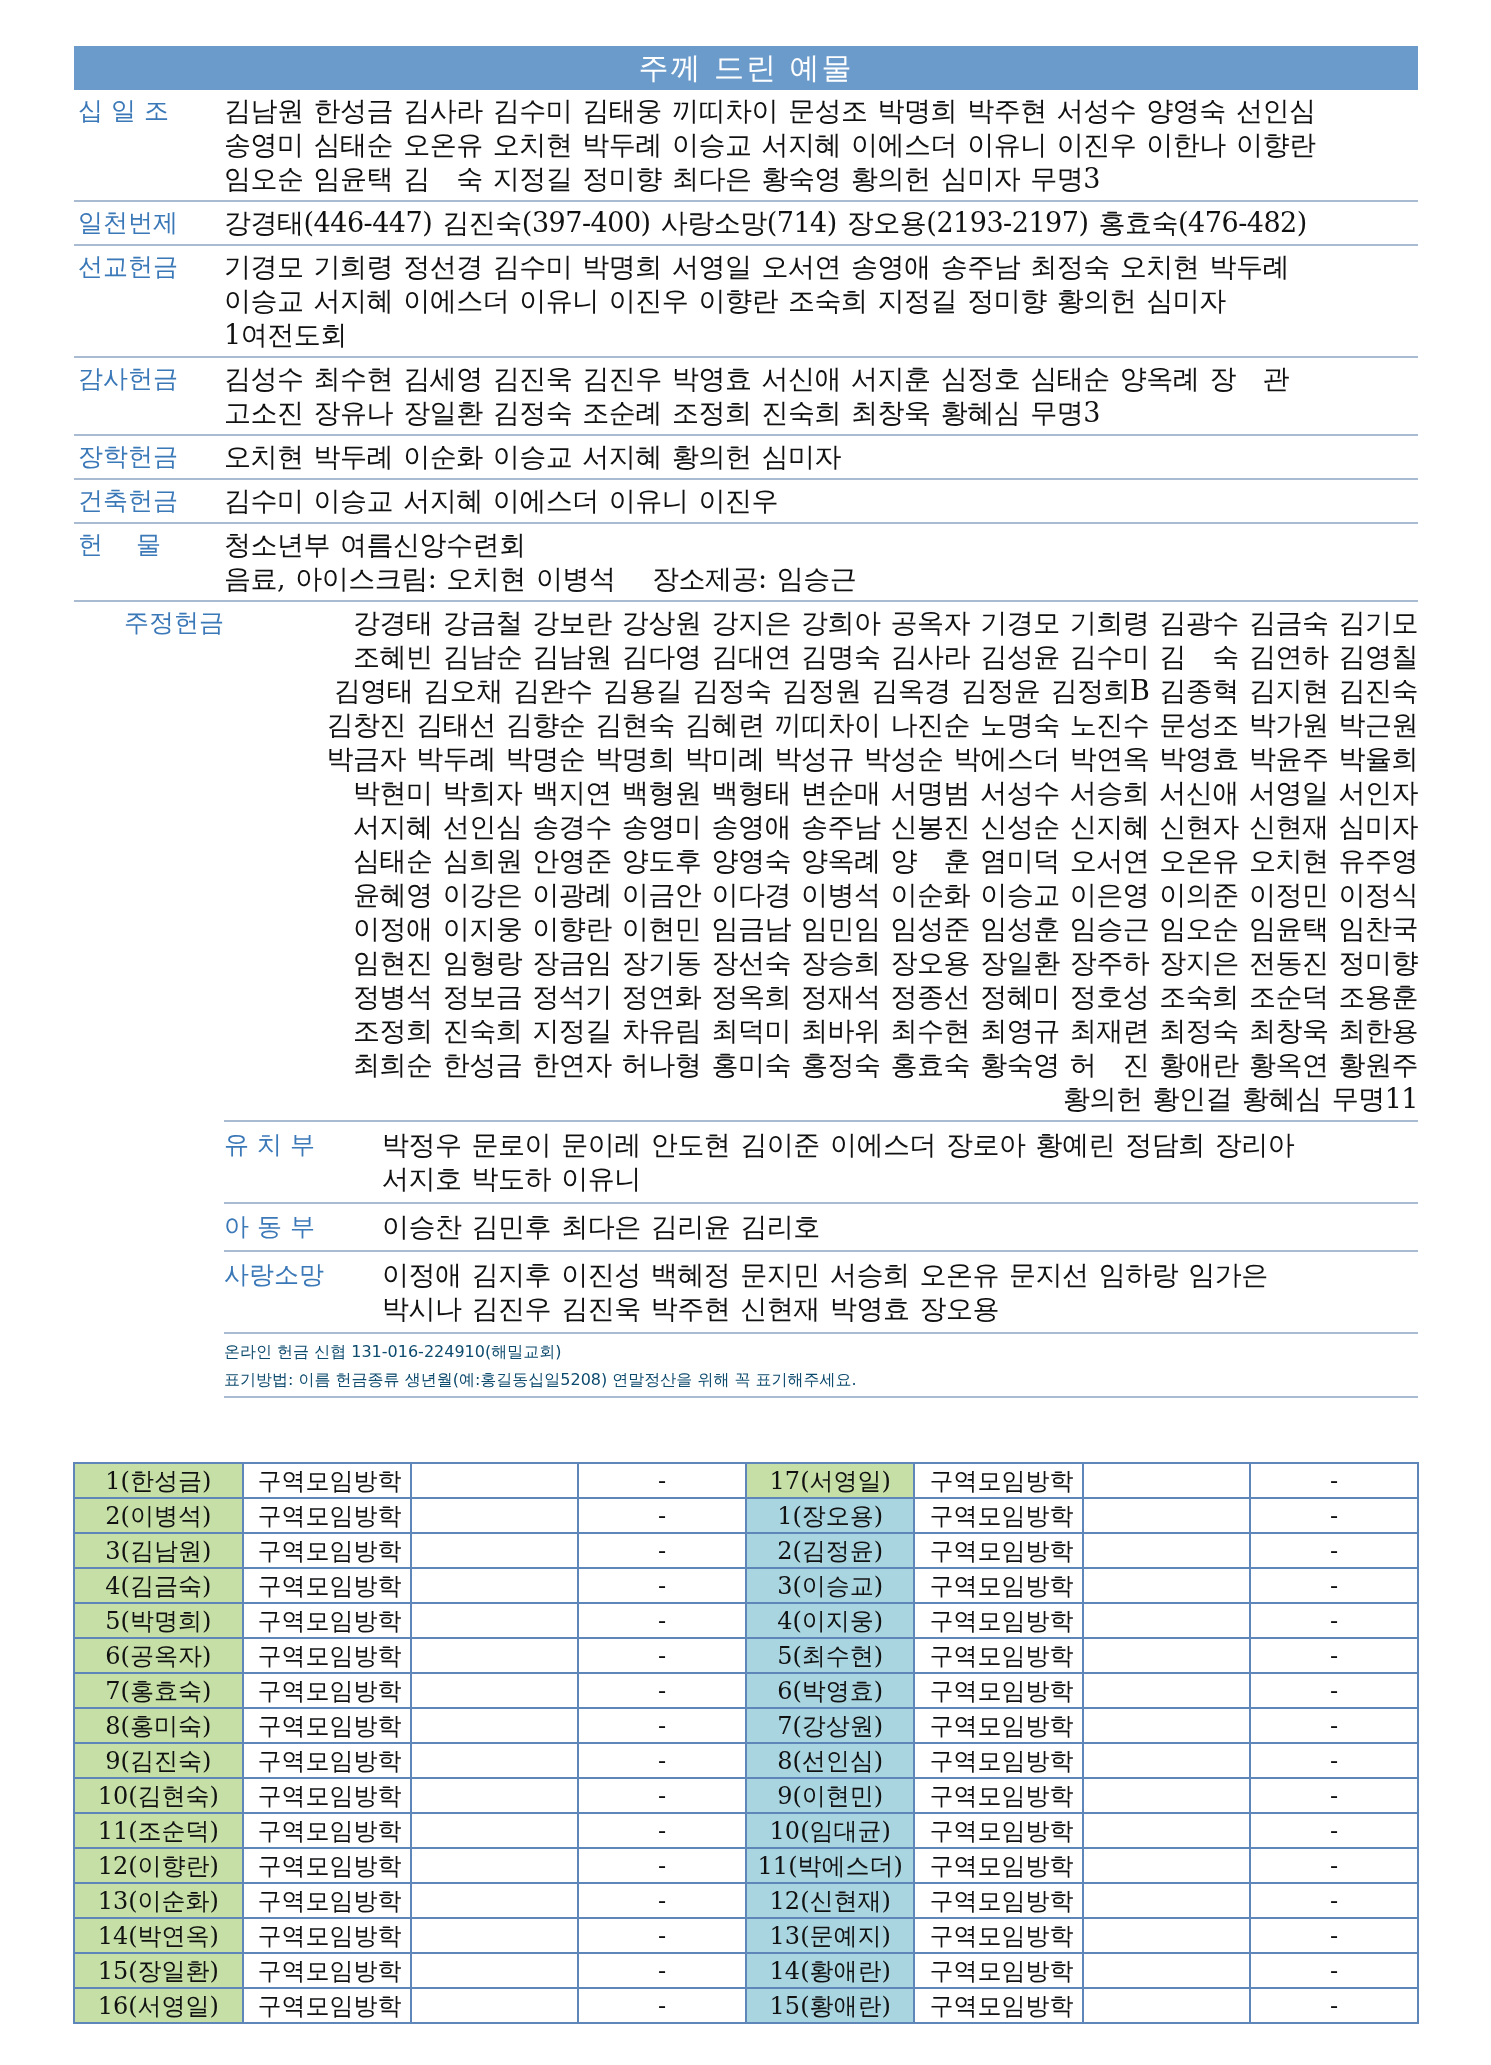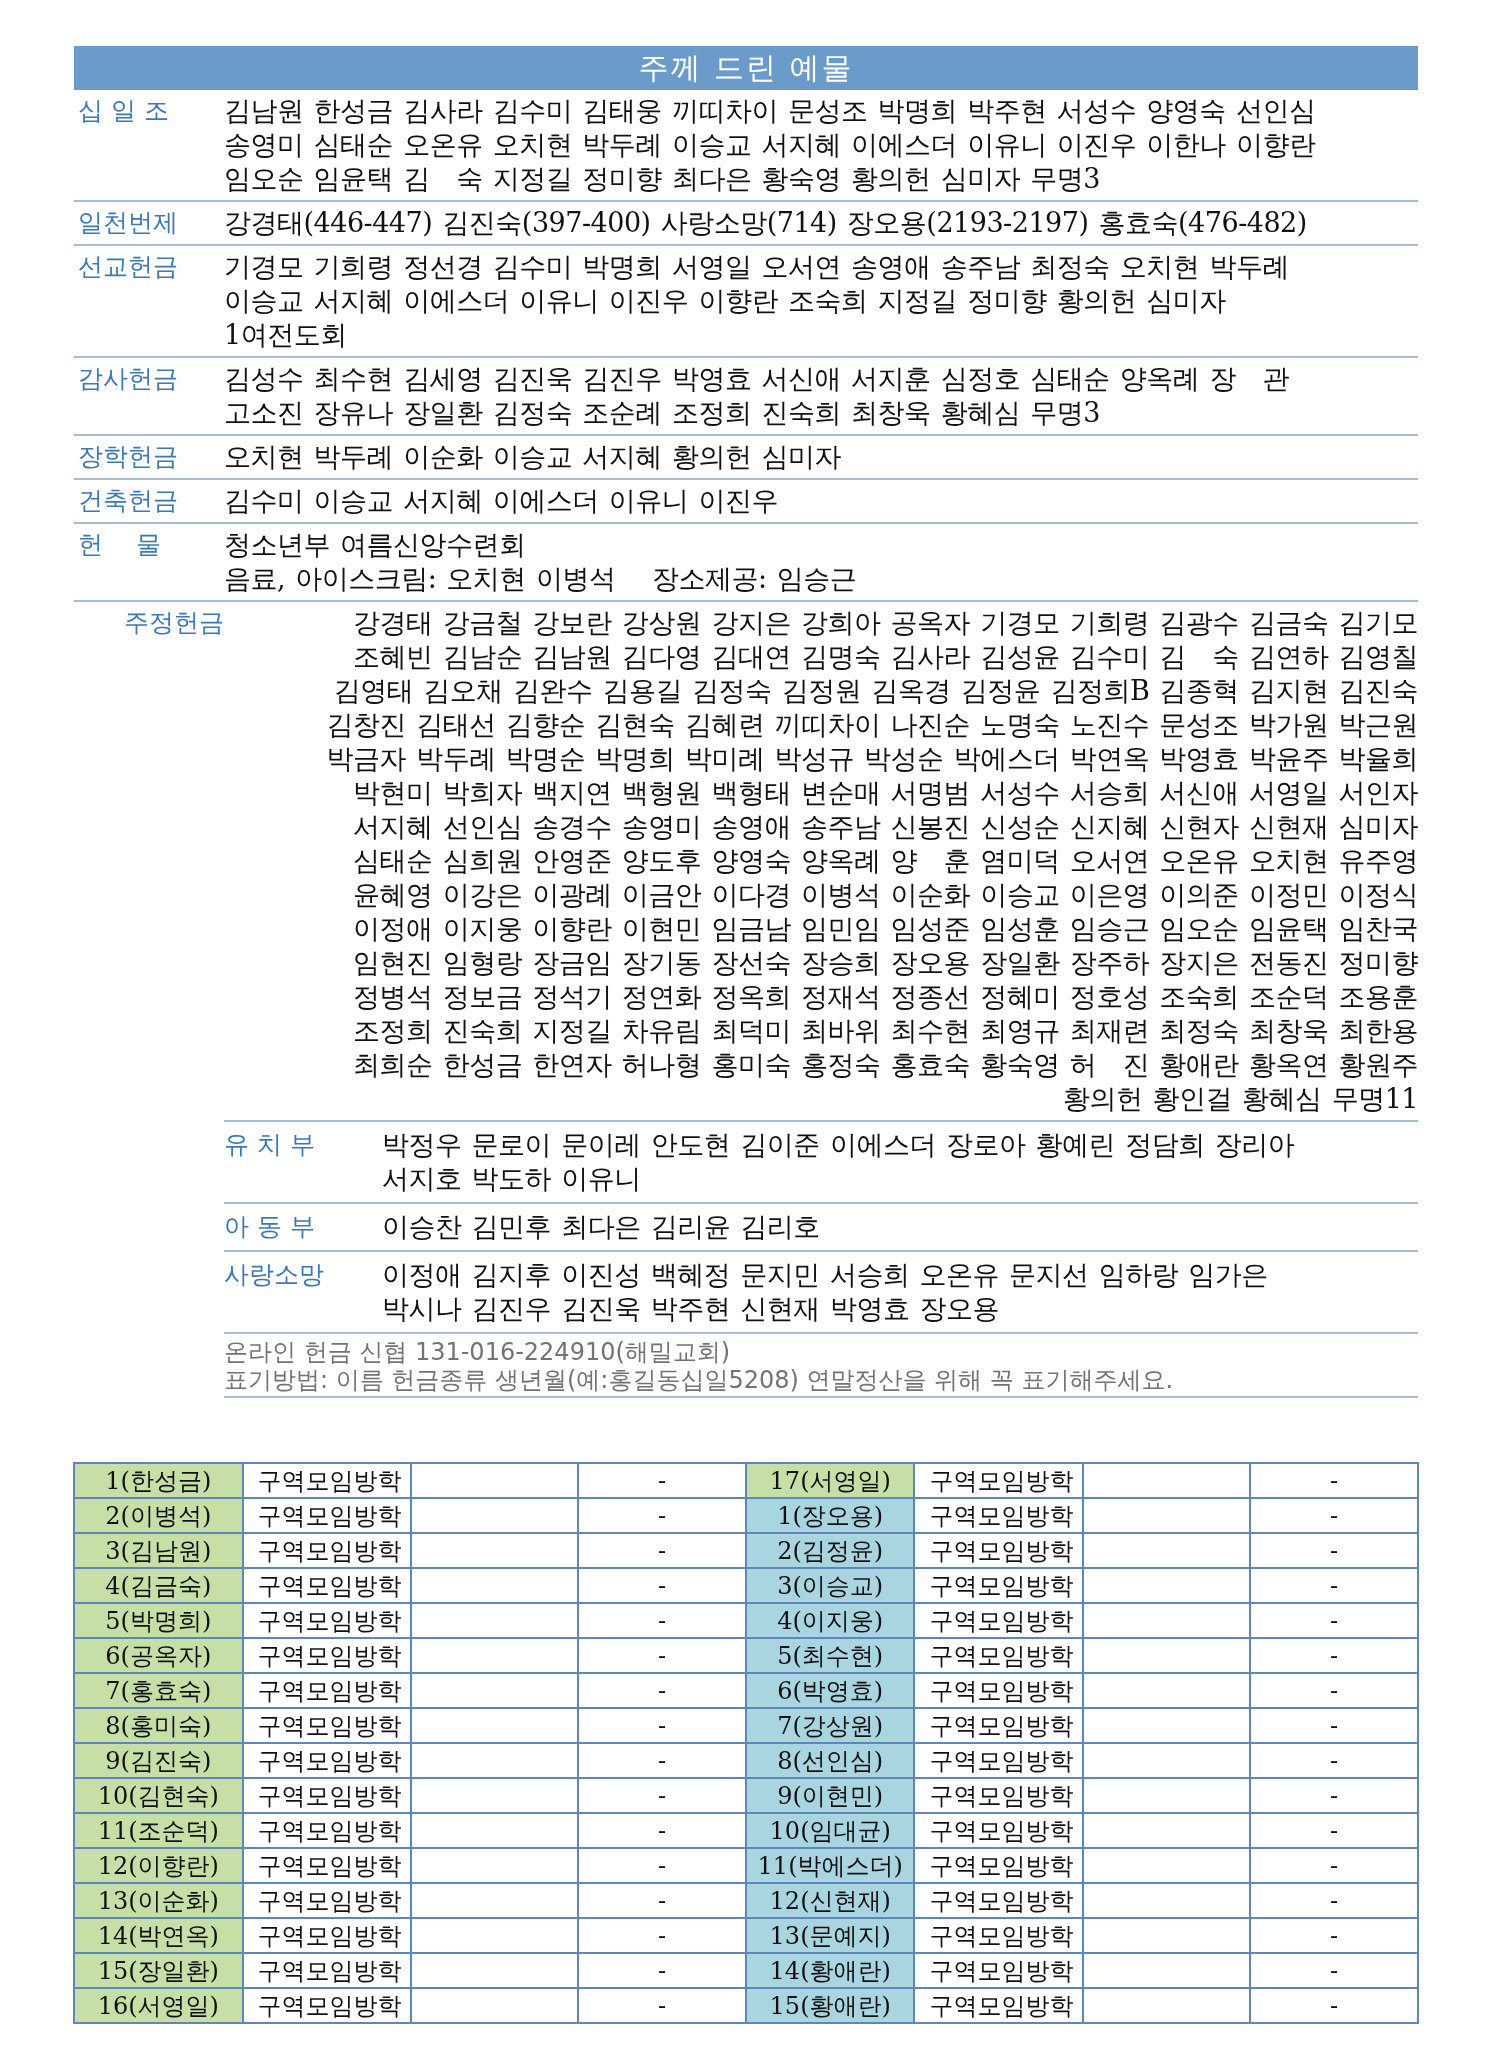--- a/index.html
+++ b/index.html
@@ -6,21 +6,21 @@
   body { width: 1491px; height: 2065px; background: #ffffff; font-family: "DejaVu Serif", "Liberation Serif", serif; color: #111; position: relative; overflow: hidden; }
   .page { position: absolute; left: 65px; top: 46px; width: 1344px; margin-left: 9px; }
   .title-bar { height: 44px; background: #6b9bcb; color: #fff; text-align: center; font-family: "DejaVu Sans", sans-serif; font-size: 30px; line-height: 44px; letter-spacing: 2px; }
   .sec { display: flex; border-bottom: 2px solid #a8bbd0; padding: 4px 0 4px 0; }
   .sec .label { width: 150px; flex: none; color: #3b78b8; font-family: "DejaVu Sans", sans-serif; font-size: 25px; line-height: 34px; padding-left: 4px; white-space: pre; }
   .sec .content { flex: 1; font-size: 27px; line-height: 34px; letter-spacing: -0.5px; word-spacing: 2px; }
   .sub-wrap { margin-left: 150px; }
   .sub { display: flex; border-top: 2px solid #a8bbd0; padding: 6px 0 6px 0; }
   .sub .label { width: 158px; flex: none; color: #3b78b8; font-family: "DejaVu Sans", sans-serif; font-size: 25px; line-height: 34px; white-space: pre; }
   .sub .content { flex: 1; font-size: 27px; line-height: 34px; letter-spacing: -0.5px; word-spacing: 2px; }
-  .online { margin-left: 150px; padding: 4px 0 2px 0; color: #737373; font-family: "DejaVu Sans", sans-serif; font-size: 24px; line-height: 28px; border-bottom: 2px solid #a8bbd0; }
+  .online { margin-left: 150px; padding: 4px 0 2px 0; color: #0c4a6e; font-family: "DejaVu Sans", sans-serif; font-size: 16px; line-height: 28px; border-bottom: 2px solid #a8bbd0; }
   .tbl { position: absolute; left: 73px; top: 1462px; width: 1346px; border-collapse: collapse; }
   .tbl td { border: 2px solid #5f86b8; height: 35px; font-size: 24px; text-align: center; padding: 0; }
   .tbl td.grp-green { background: #c5dfa6; width: 170px; }
   .tbl td.grp-blue { background: #a9d5e0; width: 170px; }
   .tbl td.kind { width: 170px; text-align: left; padding-left: 14px; background: #fff; }
   .tbl td.blank { width: 170px; background: #fff; }
   .tbl td.amount { width: 170px; background: #fff; }
 </style>
 </head>
 <body>

